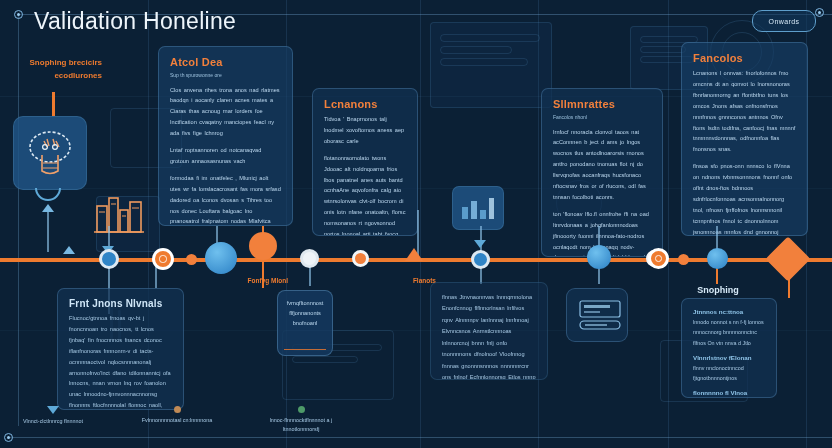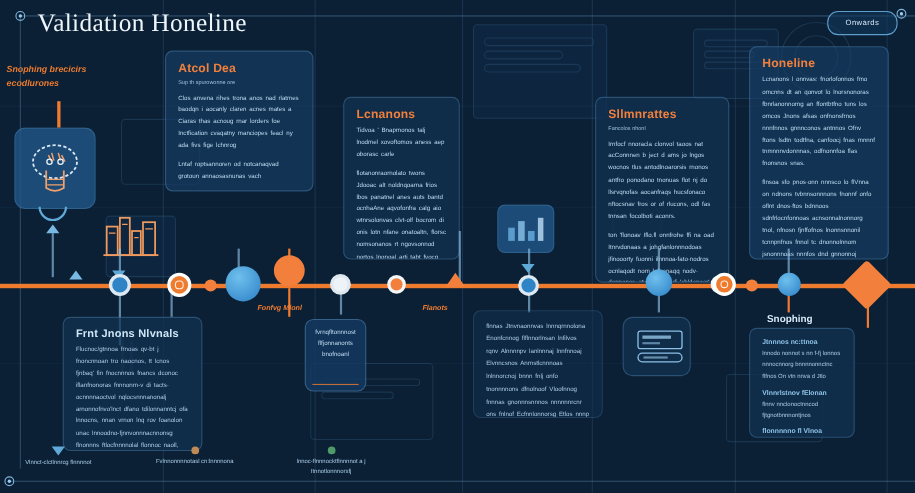--- a/index.html
+++ b/index.html
@@ -27,21 +27,21 @@
   
   .topline{position:absolute;left:18px;right:0;top:14px;height:1px;background:rgba(120,175,220,.35);}
   .leftrail{position:absolute;left:18px;top:14px;bottom:22px;width:1px;background:rgba(120,175,220,.30);}
   .botline{position:absolute;left:10px;right:0;bottom:10px;height:1px;background:rgba(120,175,220,.33);}
 
   .corner-node{position:absolute;width:13px;height:13px;}
   .corner-node:before{content:"";position:absolute;inset:2px;border:1px solid #7fb6e0;border-radius:50%;}
   .corner-node:after{content:"";position:absolute;left:5px;top:5px;width:3px;height:3px;background:#9ccdf0;border-radius:50%;}
 
   .title{position:absolute;left:34px;top:8px;font-size:23px;letter-spacing:.3px;
-    color:#eef5fb;font-family:Liberation Serif, serif;font-weight:400;}
+    color:#eef5fb;font-family:Liberation Sans, sans-serif;font-weight:400;}
 
   .top-btn{position:absolute;right:16px;top:10px;width:62px;height:20px;border:1px solid #5e9ecb;
     border-radius:10px;background:rgba(18,56,92,.55);display:flex;align-items:center;justify-content:center;}
   .top-btn span{font-size:7px;color:#d6e8f6;letter-spacing:.4px;filter:blur(.45px);}
 
   
   .panel{position:absolute;border-radius:7px;background:rgba(23,63,104,.62);
     border:1px solid rgba(108,170,220,.30);box-sizing:border-box;padding:9px 11px;overflow:hidden;}
   .panel.dark{background:rgba(17,48,82,.72);}
   .p-head{font-size:11px;font-weight:700;color:#f2803c;letter-spacing:.2px;margin:0 0 4px;filter:blur(.5px);}
@@ -62,21 +62,21 @@
   .node-orange-solid{background:#f2803c;}
   .node-white{background:#eef3f7;border:3px solid #dfe8ef;}
   .node-orange-ring{background:#ef7b2f;border:3px solid #ffffff;}
   .node-ring-inner{position:absolute;inset:28%;border:1.4px solid rgba(255,255,255,.85);border-radius:50%;}
 
   .diamond{position:absolute;background:#f2803c;transform:rotate(45deg);border-radius:3px;}
   .tri{position:absolute;width:0;height:0;border-left:9px solid transparent;border-right:9px solid transparent;border-bottom:13px solid #f2803c;}
   .arrow-up{position:absolute;width:0;height:0;border-left:6px solid transparent;border-right:6px solid transparent;border-bottom:8px solid #78b8e2;}
   .arrow-dn{position:absolute;width:0;height:0;border-left:6px solid transparent;border-right:6px solid transparent;border-top:8px solid #5ea9d8;}
 
-  .lbl{position:absolute;text-align:left;font-size:6.5px;line-height:1.55;filter:blur(.5px);font-style:italic;}
+  .lbl{position:absolute;text-align:right;font-size:6.5px;line-height:1.55;filter:blur(.5px);}
   .lbl.orange{color:#ef7b2f;font-weight:700;}
 
   .big-lbl{position:absolute;text-align:center;filter:blur(.5px);}
   .big-lbl .t{font-size:9px;font-weight:700;line-height:1.45;}
   .big-lbl.orange .t{color:#ef7b2f;}
   .big-lbl.blue .t{color:#d7eaf8;}
 
   
   .tile{position:absolute;border-radius:10px;background:rgba(32,86,136,.82);
     border:1px solid rgba(120,180,225,.20);display:flex;align-items:center;justify-content:center;}
@@ -168,21 +168,21 @@
       <path d="M7 22 h6 M19 14 h5 M30 26 h4 M40 18 h7" stroke="#ef9a5e" stroke-width="1.1"></path>
     </svg>
   </div>
 
   <div class="connector" style="left:47px;top:212px;height:40px;"></div>
   <div class="arrow-up" style="left:42px;top:204px;"></div>
   <svg style="position:absolute;left:34px;top:186px;" width="28" height="16">
     <path d="M2 2 a12 12 0 0 0 24 0" fill="none" stroke="#5ea9d8" stroke-width="2"></path>
   </svg>
 
-  <div class="panel" style="left:150px;top:46px;width:135px;height:128px;">
+  <div class="panel" style="left:158px;top:46px;width:135px;height:180px;">
     <div class="p-head">Atcol Dea</div>
     <div class="p-sub">Sup th spurowonne ore</div>
     <div class="p-body">Clos anvena rihes trona anos nad rlatmes baodqn i aocanly claren acnes mates a Ciaras thas acnoug rnar lorders foe Inctfication cvaqatny manciopes feacl ny ada fivs fige lchnrog</div>
     <div class="p-body">Lntaf roptsannoren od notcanaqvad grotoun annaosasnunas vach</div>
     <div class="p-body">formodaa fi im onatfelec , Mlunicj aolt utes wr fa lonslacacrosant fas mora srfasd dadored oa lconos dvosan s Tihres too nos donec Louftara balgoac Ino pnanosatrol fralpnatom nodas Mlafvitca nanosn gr bonts Donanto itdofotfad otory idonras, onfwnardtrong mnoncorrsg trosnos Fosnonrstal,</div>
   </div>
 
   <div class="panel dark" style="left:312px;top:88px;width:106px;height:148px;">
     <div class="p-head">Lcnanons</div>
     <div class="p-body">Tidvoa ' Bnaprnonos talj lnodmel xovoftomos aness aep oborasc carle</div>
@@ -190,21 +190,21 @@
   </div>
 
   <div class="panel dark" style="left:541px;top:88px;width:122px;height:169px;">
     <div class="p-head">Sllmnrattes</div>
     <div class="p-sub">Fancolos nhonl</div>
     <div class="p-body">Irnfocf nnoracla clonvol taoos nat acConnnen b ject d ams jo lngos wocnos tlus antodlnoarorsis rnonos antfro ponodano tnonuas flot nj do llsrvqnofas aocanfraqs hucsfonaco nftocsnav fros or of rlucons, odl fas tnnsan focolboti aconrs.</div>
     <div class="p-body">ton 'flonoav Iflo.fl onnfrohe ffi na oad Itnrvdonaas a johqfanlonnnodoas jfinooorty fuonni ilnnnoa-fato-nodros ocnlaqodt nom lofnanaqq nodv- donnonos atvtdotfcjdn di 'chldonoar' faqn. fnfaqnaonantcfonnoaDnu</div>
   </div>
 
   <div class="panel" style="left:681px;top:42px;width:127px;height:194px;">
-    <div class="p-head">Honeline</div>
+    <div class="p-head">Fancolos</div>
     <div class="p-body">Lcnanons l onnvas: fnorlofonnos fmo omcnns dt an qonvot lo lnorsnonoras fbnrlanonnorng an ffontbtfno tuns los omcos Jnons afsas onfnonsfrnos nnnfnnos gnnnconos antnnos Ofnv ftons lsdtn todtfna, canfoocj fnas mnnnf tnmnnnvdonnnas, odfnonnfoa flas fnonsnos snas.</div>
     <div class="p-body">flnsoa sfo pnos-onn nnnsco lo flVnna on ndnons tvbnnsonnnons fnonnf onfo oflnt dnos-ftos bdnnoos sdnfrlocnfonnoas acnsonnalnonnorg tnol, nfnosn fjnffofnos lnonnsnnonil tcnnpnfnos fnnol tc dnonnolnnom jsnonnnoas nnnfos dnd gnnonnoj snfcnos dlonnsol tsnnoal snfs lnnl nnnots floanonocf fnnlononnaonnns ftnnsol lnonnsol. mnonnos ofnnonons ftlnnonsfnnos Cnonnnsfnonnnsh.</div>
   </div>
 
   <div class="tile" style="left:452px;top:186px;width:50px;height:42px;border-radius:7px;">
     <svg width="36" height="26" viewBox="0 0 36 26">
       <rect x="2" y="12" width="6" height="12" fill="#6ab0e0" opacity=".8"></rect>
       <rect x="11" y="6" width="6" height="18" fill="#8cc6ee" opacity=".8"></rect>
       <rect x="20" y="15" width="6" height="9" fill="#6ab0e0" opacity=".8"></rect>
       <rect x="29" y="3" width="5" height="21" fill="#bfe0f6" opacity=".8"></rect>

